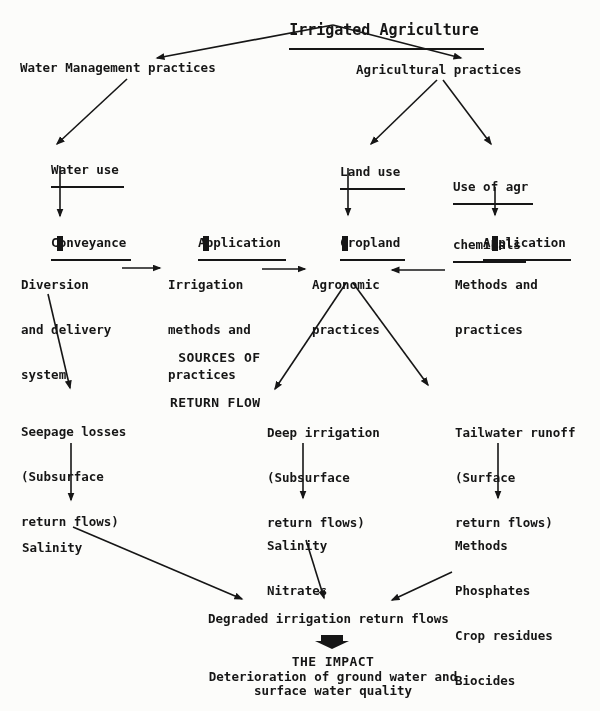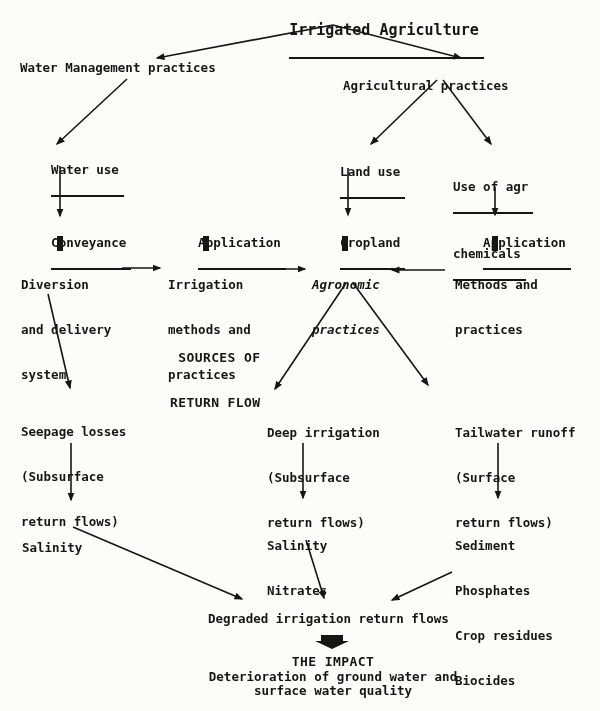--- a/index.html
+++ b/index.html
@@ -2,21 +2,21 @@
 <html><head>
 <meta charset="utf-8">
 <style>
   html,body{margin:0;padding:0;}
   body{background:#e8e8e8;font-family:"DejaVu Sans Mono","Liberation Mono",monospace;}
   #page{position:relative;width:600px;height:711px;background:#fcfcfa;overflow:hidden;
         color:#161616;-webkit-font-smoothing:none;}
   .node{position:absolute;font-weight:bold;font-size:12.5px;line-height:15px;white-space:pre;color:#161616;}
   .title{font-size:15px;line-height:18px;}
   .caps{font-size:13px;letter-spacing:0.4px;text-align:right;}
-  .u{display:inline-block;border-bottom:2px solid #161616;padding-bottom:18px;padding-right:5px;}
+  .u{display:inline-block;border-bottom:2px solid #161616;padding-bottom:9px;padding-right:5px;}
   .ctr{text-align:center;}
   svg.overlay{position:absolute;left:0;top:0;width:600px;height:711px;}
   svg.overlay line, svg.overlay path{stroke:#161616;stroke-width:1.6;fill:none;}
 </style>
 </head>
 <body>
 
 <div id="page">
 
   <svg class="overlay" viewBox="0 0 600 711" xmlns="http://www.w3.org/2000/svg">
@@ -60,21 +60,21 @@
 
     <polygon points="321,635 343,635 343,641 349,641 332,649 315,641 321,641" fill="#161616" stroke="none"></polygon>
   </svg>
 
   <div class="node title" style="left:253px;top:3px;">
     <span class="u">Irrigated Agriculture</span>
   </div>
 
   <div class="node" style="left:20px;top:60px;">Water Management practices</div>
 
-  <div class="node" style="left:343px;top:62px;margin-top:16px;">Agricultural practices</div>
+  <div class="node" style="left:356px;top:62px;">Agricultural practices</div>
 
   <div class="node" style="left:21px;top:147px;">
     <span class="u">Water use</span>
   </div>
 
   <div class="node" style="left:310px;top:149px;">
     <span class="u">Land use</span>
   </div>
 
   <div class="node" style="left:453px;top:149px;">
@@ -103,21 +103,21 @@
     <div>and delivery</div>
     <div>system</div>
   </div>
 
   <div class="node" style="left:168px;top:247px;">
     <div>Irrigation</div>
     <div>methods and</div>
     <div>practices</div>
   </div>
 
-  <div class="node" style="left:312px;top:247px;font-style:italic;">
+  <div class="node" style="left:312px;top:247px;">
     <div>Agronomic</div>
     <div>practices</div>
   </div>
 
   <div class="node" style="left:455px;top:247px;">
     <div>Methods and</div>
     <div>practices</div>
   </div>
 
   <div class="node caps" style="left:170px;top:320px;">
@@ -147,21 +147,21 @@
   <div class="node" style="left:22px;top:510px;">
     <div>Salinity</div>
   </div>
 
   <div class="node" style="left:267px;top:508px;">
     <div>Salinity</div>
     <div>Nitrates</div>
   </div>
 
   <div class="node" style="left:455px;top:508px;">
-    <div>Sediment</div>
+    <div>Methods</div>
     <div>Phosphates</div>
     <div>Crop residues</div>
     <div>Biocides</div>
   </div>
 
   <div class="node" style="left:208px;top:611px;">Degraded irrigation return flows</div>
 
   <div class="node caps ctr" style="left:133px;top:654px;width:400px;">THE IMPACT</div>
 
   <div class="node ctr" style="left:133px;top:669px;width:400px;">Deterioration of ground water and</div>

